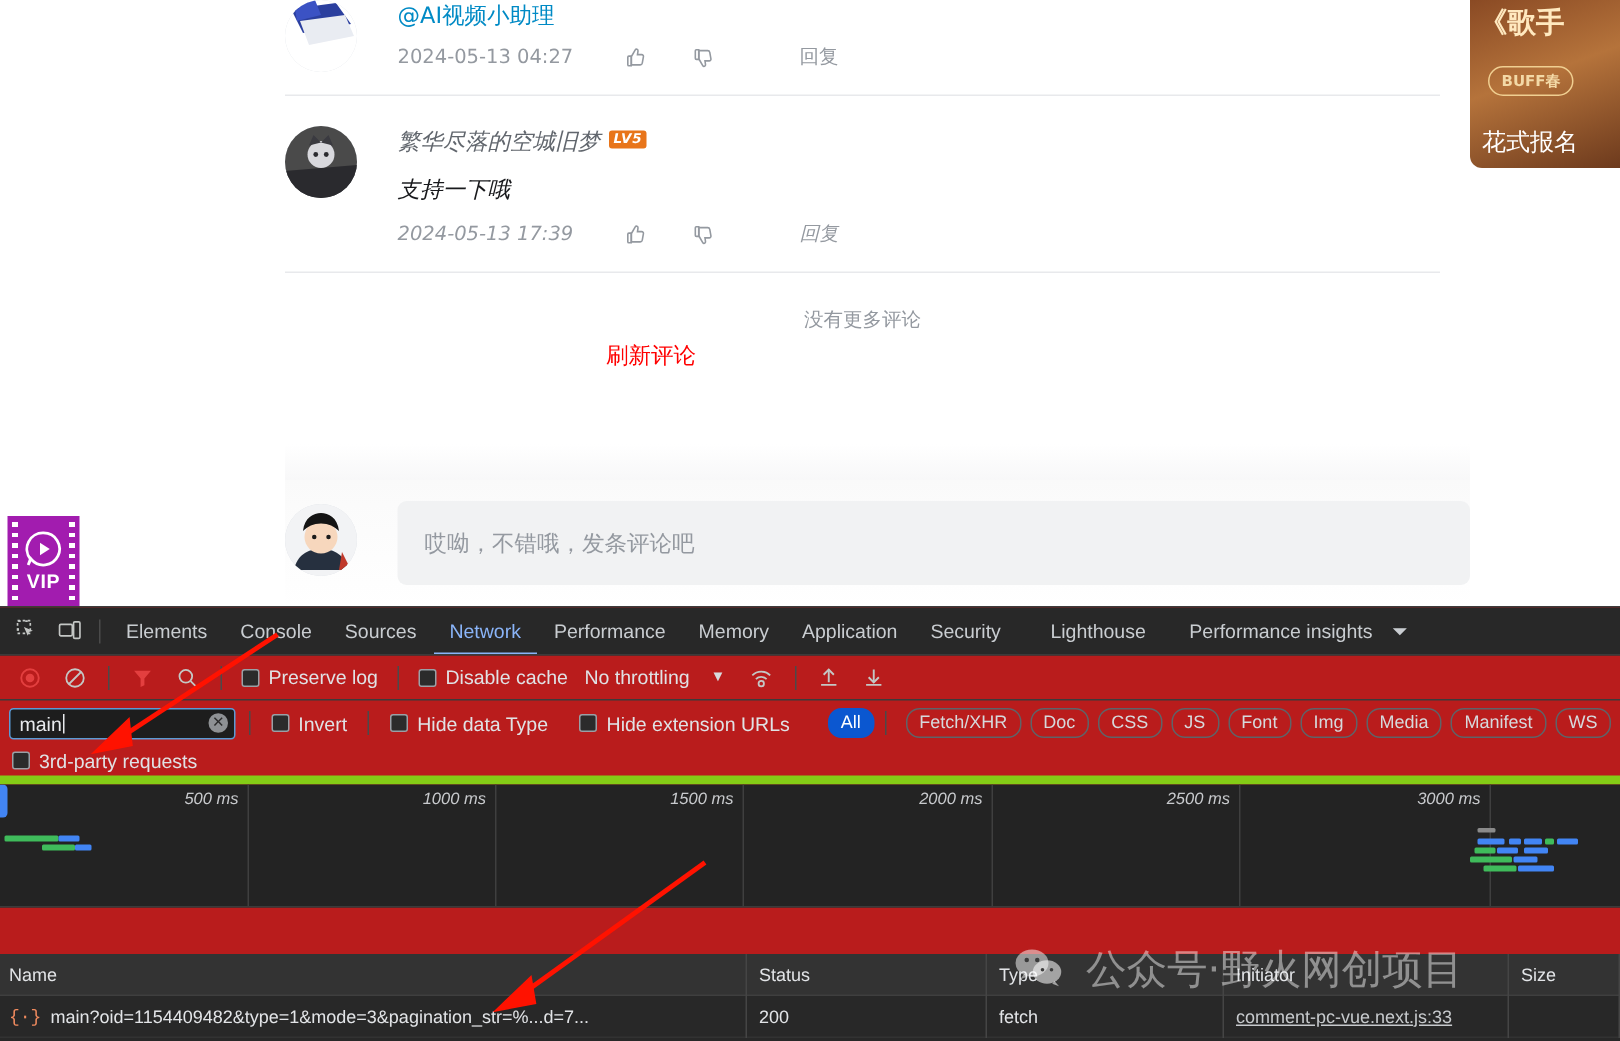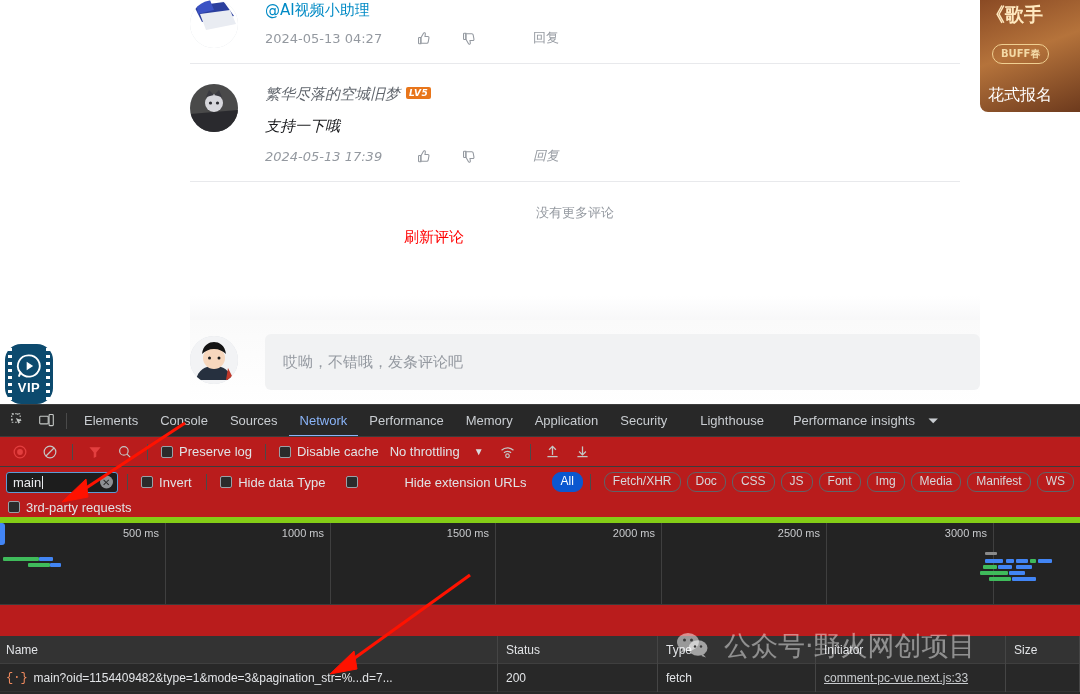--- a/index.html
+++ b/index.html
@@ -80,22 +80,22 @@
     font-family: "DejaVu Sans", sans-serif;
   }
   .soft-top-shade {
     position:absolute; left:190px; top:296px; width:790px; height:26px;
     background: linear-gradient(#ffffff, #f7f7f8);
   }
 
   
   .vip-badge {
     position: absolute; left: 5px; top: 344px;
-    width: 48px; height: 60px; background: #0c4a6e;
-    border-radius: 16px;
+    width: 48px; height: 60px; background: #a21caf;
+    border-radius: 0;
     display: flex; flex-direction: column; align-items: center;
     justify-content: center; gap: 1px;
   }
   .vip-badge .film-l, .vip-badge .film-r {
     position: absolute; top: 4px; width: 4px; height: 52px;
     background-image: repeating-linear-gradient(#fff 0 3px, transparent 3px 7px);
   }
   .vip-badge .film-l { left: 3px; }
   .vip-badge .film-r { right: 3px; }
   .vip-badge svg { width: 26px; height: 26px; }
@@ -207,21 +207,21 @@
   .chip-all-wrap { margin-left: 10px; display:flex; align-items:center; }
 
   .dt-thirdparty {
     height: 26px; display:flex; align-items:center; padding: 0 8px;
     border-bottom: 6px solid #84cc16;
   }
 
   
   .dt-overview {
     position: relative; height: 82px; background: #232323;
-    border-bottom: 1px solid #3b3b3b; overflow: hidden;
+    border-bottom: 1px solid #3b3b3b; overflow: hidden; font-style: italic;
   }
   .ov-grid { position:absolute; inset:0; }
   .ov-line { position:absolute; top:0; bottom:0; width:1px; background:#3f3f3f; }
   .ov-label {
     position:absolute; top: 4px; font-size: 11px; color:#c8cacd;
     transform: translateX(-100%); padding-right: 4px;
     font-family:"Liberation Sans", sans-serif;
   }
   .ov-left-handle {
     position:absolute; left:0; top:0; width:5px; height:22px;
@@ -486,21 +486,21 @@
       <div class="vdiv"></div>
       <div class="tb-item">
         <span class="chk"></span>
         <span class="tb-label">Invert</span>
       </div>
       <div class="vdiv"></div>
       <div class="tb-item">
         <span class="chk"></span>
         <span class="tb-label">Hide data Type</span>
       </div>
-      <div class="tb-item" style="padding-left:14px;gap:40px;">
+      <div class="tb-item" style="padding-left:14px;">
         <span class="chk"></span>
         <span class="tb-label">Hide extension URLs</span>
       </div>
       <div class="chip-all-wrap">
         <span class="chip all">All</span>
         <span class="vdiv"></span>
         <span class="chip">Fetch/XHR</span>
         <span class="chip">Doc</span>
         <span class="chip">CSS</span>
         <span class="chip">JS</span>

